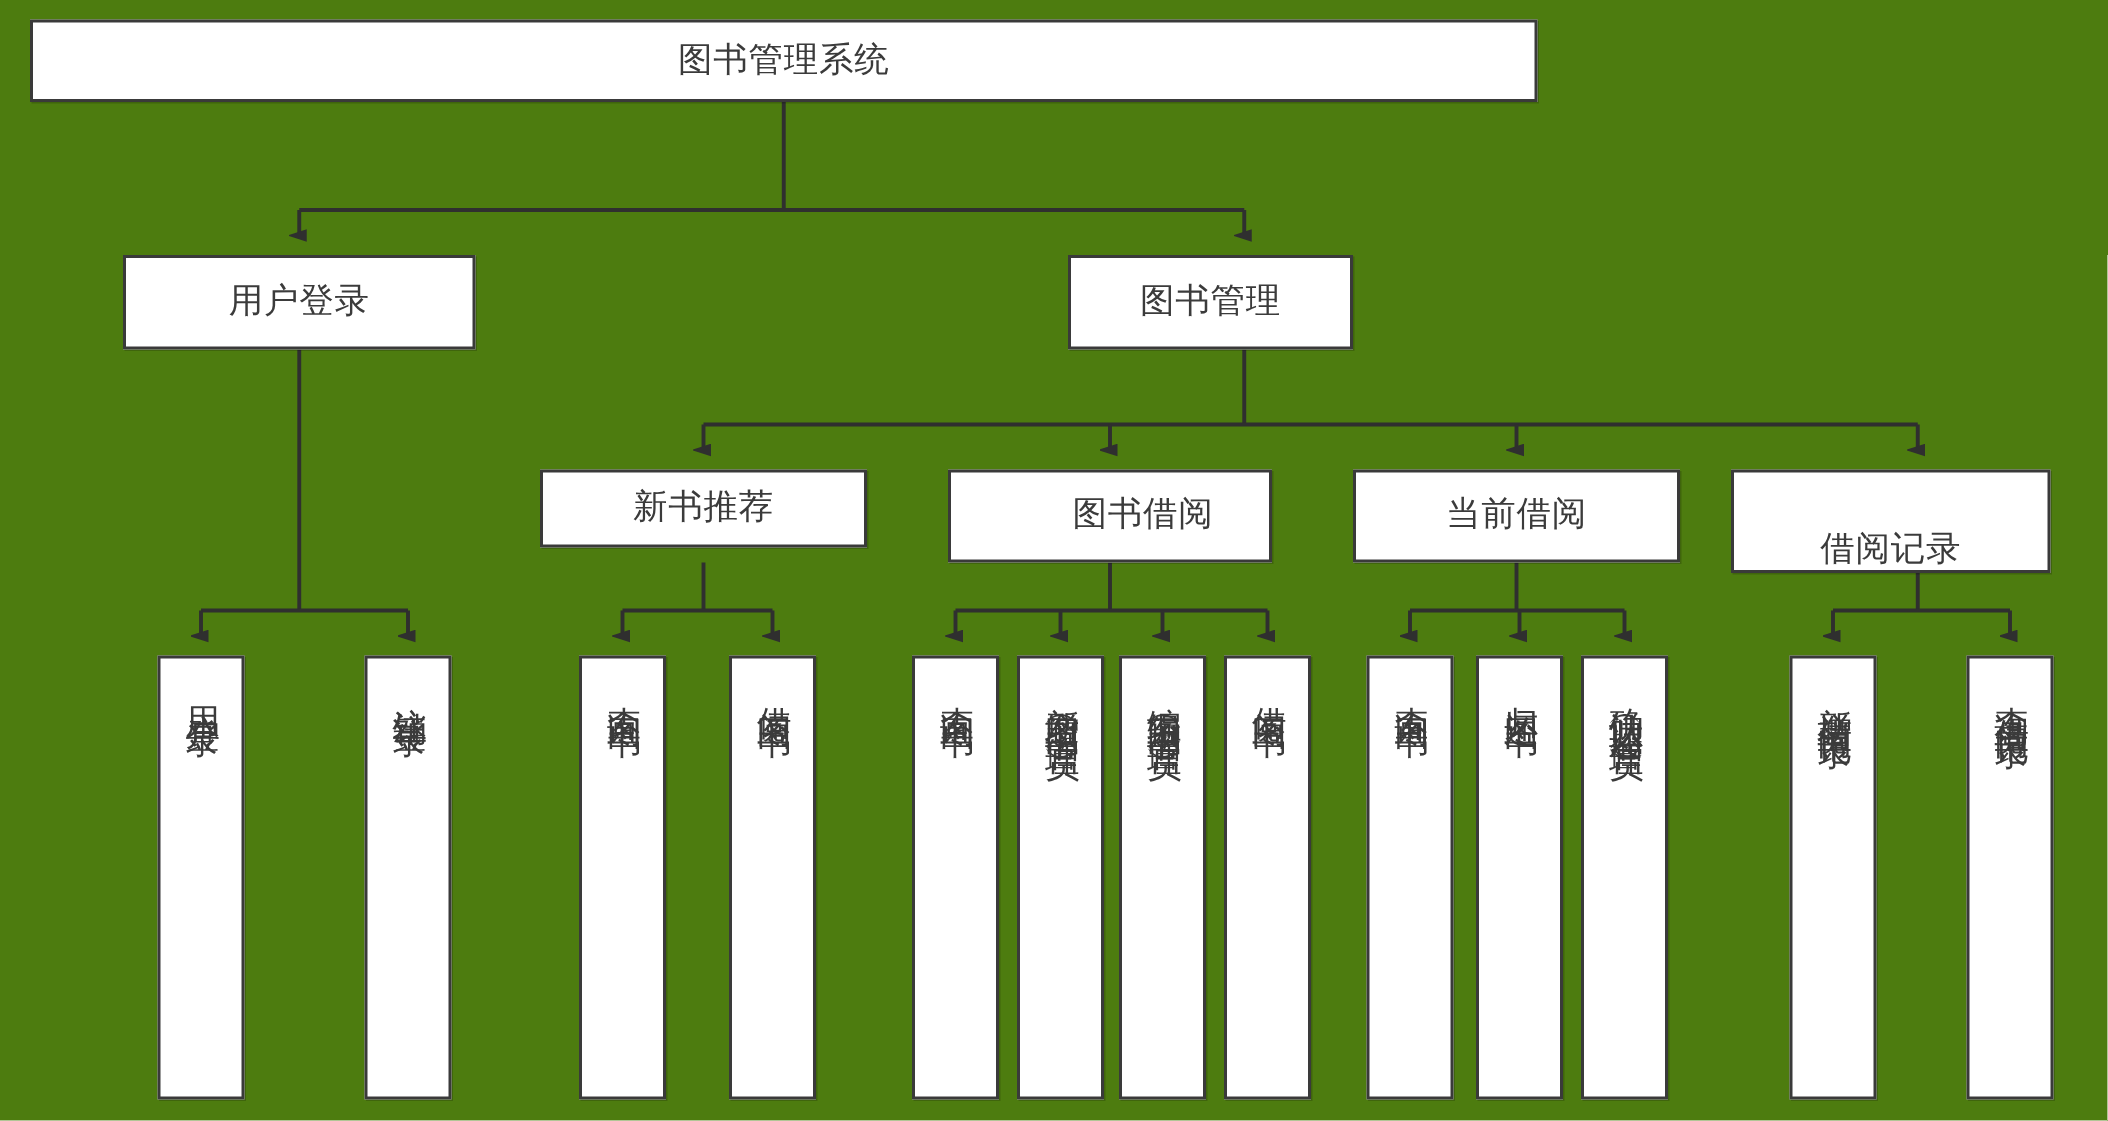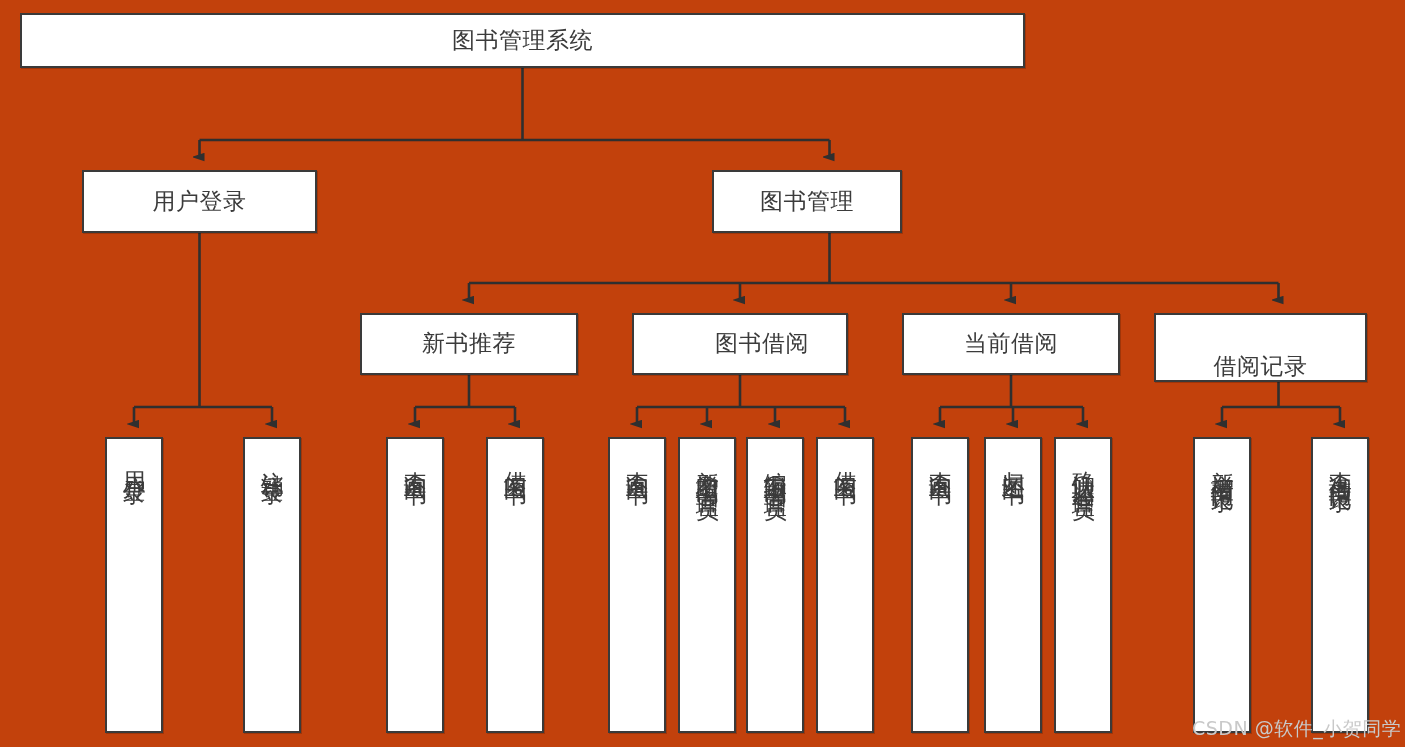--- a/index.html
+++ b/index.html
@@ -7,21 +7,21 @@
     padding: 0;
     background: #ffffff;
   }
   body {
     font-family: "DejaVu Sans", "Liberation Sans", sans-serif;
   }
   #canvas {
     position: relative;
     width: 1405px;
     height: 747px;
-    background: #c2410c;
+    background: #4d7c0f;
     overflow: hidden;
   }
   svg.edges {
     position: absolute;
     left: 0;
     top: 0;
     width: 1405px;
     height: 747px;
     pointer-events: none;
   }
@@ -117,21 +117,21 @@
   <div id="node-layer">
       <div class="node h root" style="left: 20px; top: 13px; width: 1005px; height: 55px;">
         <span class="lbl">图书管理系统</span>
       </div>
       <div class="node h" style="left: 82px; top: 170px; width: 235px; height: 63px;">
         <span class="lbl">用户登录</span>
       </div>
       <div class="node h" style="left: 712px; top: 170px; width: 190px; height: 63px;">
         <span class="lbl">图书管理</span>
       </div>
-      <div class="node h" style="left: 360px; top: 313px; width: 218px; height: 62px;">
+      <div class="node h" style="left: 360px; top: 313px; width: 218px; height: 52px;">
         <span class="lbl">新书推荐</span>
       </div>
       <div class="node h" style="left: 632px; top: 313px; width: 216px; height: 62px; padding-left: 44px;">
         <span class="lbl">图书借阅</span>
       </div>
       <div class="node h" style="left: 902px; top: 313px; width: 218px; height: 62px;">
         <span class="lbl">当前借阅</span>
       </div>
       <div class="node h" style="left: 1154px; top: 313px; width: 213px; height: 69px; align-items: flex-end;">
         <span class="lbl">借阅记录</span>
@@ -169,14 +169,13 @@
       <div class="node v" style="left: 1054px; top: 437px; width: 58px; height: 296px;">
         <span class="lbl">确认归还（管理员）</span>
       </div>
       <div class="node v" style="left: 1193px; top: 437px; width: 58px; height: 296px;">
         <span class="lbl">新增借阅记录</span>
       </div>
       <div class="node v" style="left: 1311px; top: 437px; width: 58px; height: 296px;">
         <span class="lbl">查询借阅记录</span>
       </div>
     </div>
-  <div class="watermark" style="left: 1192px; top: 716px;">CSDN @软件_小贺同学</div>
 </div>
 
 </body></html>

